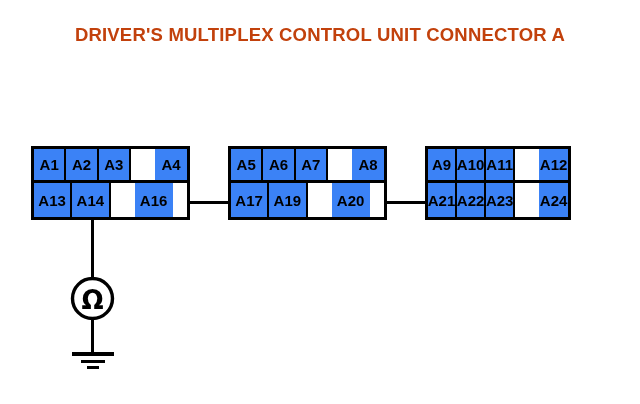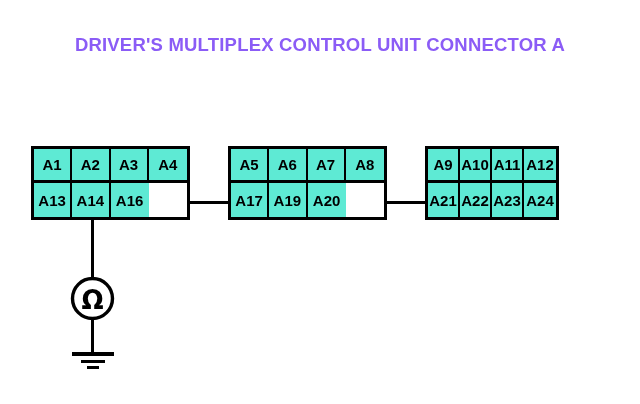--- a/index.html
+++ b/index.html
@@ -21,30 +21,30 @@
     left: 0;
     top: 0;
     width: 640px;
     height: 404px;
   }
 
   
   #page-title {
     position: absolute;
     left: 0;
-    top: 34px;
+    top: 24px;
     width: 640px;
     text-align: center;
     font-family: "Liberation Sans", sans-serif;
     font-size: 18.5px;
     font-weight: bold;
     letter-spacing: 0.2px;
     line-height: 22px;
     white-space: nowrap;
-    color: #8b5cf6;
+    color: #c2410c;
   }
 
   
   .connector-block {
     position: absolute;
     box-sizing: border-box;
     border: 3px solid #000000;
     background: #ffffff;
   }
   .connector-row {
@@ -59,31 +59,32 @@
     box-sizing: border-box;
     border-right: 2px solid #000000;
     display: flex;
     align-items: center;
     justify-content: center;
     font-family: "Liberation Sans", sans-serif;
     font-size: 15px;
     font-weight: bold;
     line-height: 1;
     color: #000000;
-    background: #5eead4;
+    background: #3b82f6;
     overflow: hidden;
   }
   .pin-cell:last-child {
     border-right: none;
+    margin-left: 24px;
   }
 
   
   .w-block-1 { left: 31px;  top: 146px; width: 159px; }
   .w-block-2 { left: 228px; top: 146px; width: 159px; text-align: center; }
-  .w-block-3 { left: 425px; top: 146px; width: 134px; }
+  .w-block-3 { left: 425px; top: 146px; width: 146px; }
 
   .w-block-1 .pin-cell { width: 38.25px; }
   .w-block-2 .pin-cell { width: 38.25px; }
   .w-block-3 .pin-cell { width: 33px; }
 
   
   .wire-h {
     position: absolute;
     background: #000000;
     height: 3px;

